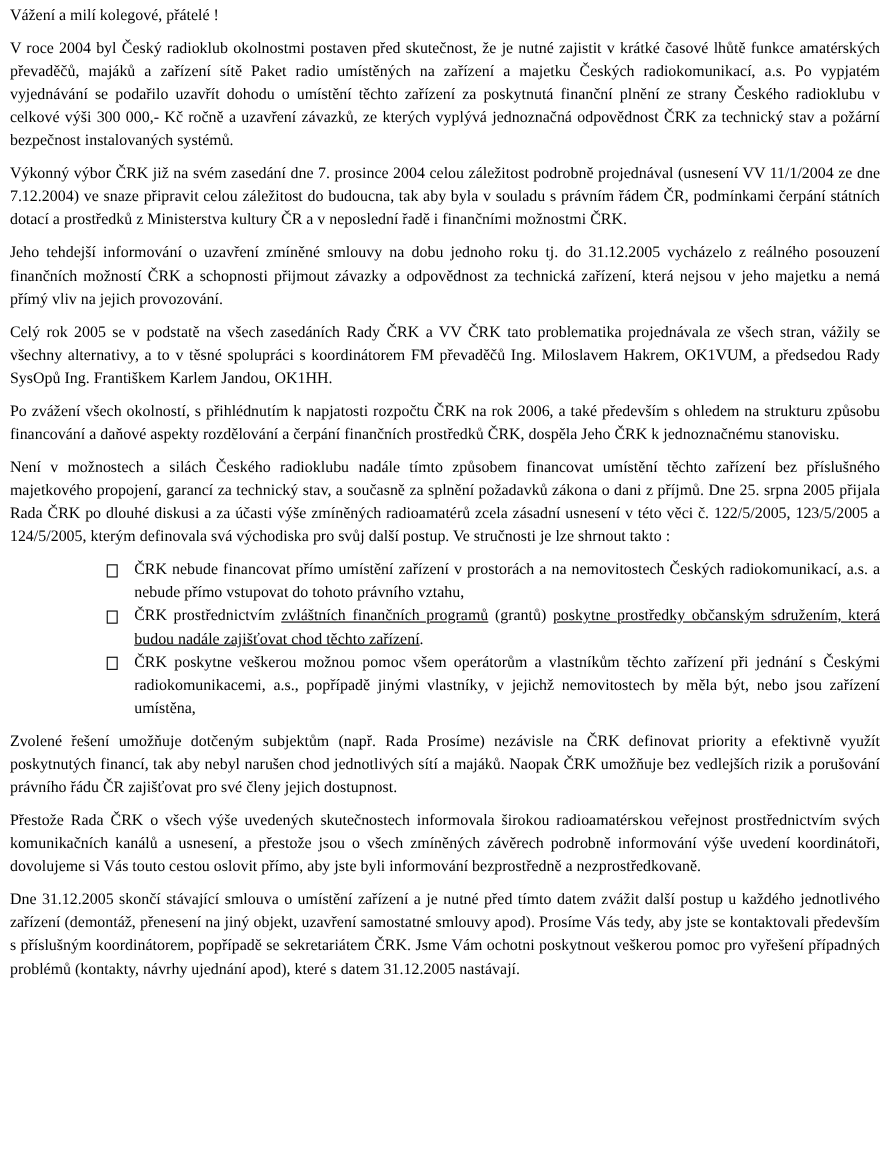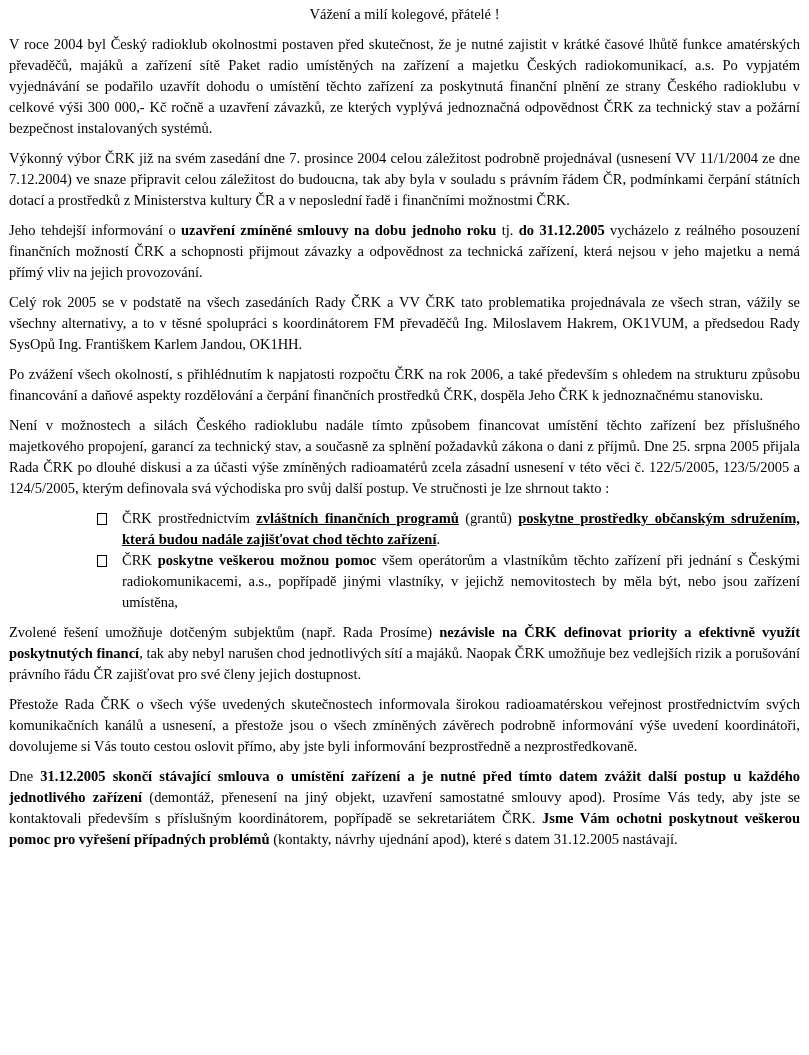--- a/index.html
+++ b/index.html
@@ -17,57 +17,58 @@
     line-height: 21px;
   }
   .doc {
     padding: 4px 9px 0 9px;
   }
   .block {
     margin: 0 0 9px 0;
     text-align: justify;
   }
   .salutation {
-    text-align: center;
+    text-align: left;
   }
   .bullets {
     margin: 0 0 9px 0;
     padding: 0;
     list-style: none;
   }
   .bullets li {
     position: relative;
     padding-left: 113px;
     text-align: justify;
   }
   .bullet-box {
     position: absolute;
     left: 88px;
     top: 5px;
     width: 8px;
     height: 10px;
     border: 1px solid #000000;
     display: inline-block;
   }
-  .bold { font-weight: bold; }
+  .bold { font-weight: normal; }
   .underline { text-decoration: underline; }
 </style>
 </head>
 <body>
 
 <div class="doc">
   <p class="block salutation">Vážení a milí kolegové, přátelé !</p>
   <div>
       <p class="block"><span>V roce 2004 byl Český radioklub okolnostmi postaven před skutečnost, že je nutné zajistit v krátké časové lhůtě funkce amatérských převaděčů, majáků a zařízení sítě Paket radio umístěných na zařízení a majetku Českých radiokomunikací, a.s. Po vypjatém vyjednávání se podařilo uzavřít dohodu o umístění těchto zařízení za poskytnutá finanční plnění ze strany Českého radioklubu v celkové výši 300 000,- Kč ročně a uzavření závazků, ze kterých vyplývá jednoznačná odpovědnost ČRK za technický stav a požární bezpečnost instalovaných systémů.</span></p>
       <p class="block"><span>Výkonný výbor ČRK již na svém zasedání dne 7. prosince 2004 celou záležitost podrobně projednával (usnesení VV 11/1/2004 ze dne 7.12.2004) ve snaze připravit celou záležitost do budoucna, tak aby byla v souladu s právním řádem ČR, podmínkami čerpání státních dotací a prostředků z Ministerstva kultury ČR a v neposlední řadě i finančními možnostmi ČRK.</span></p>
       <p class="block"><span>Jeho tehdejší informování o </span><span class="bold">uzavření zmíněné smlouvy na dobu jednoho roku</span><span> tj. </span><span class="bold">do 31.12.2005</span><span> vycházelo z reálného posouzení finančních možností ČRK a schopnosti přijmout závazky a odpovědnost za technická zařízení, která nejsou v jeho majetku a nemá přímý vliv na jejich provozování.</span></p>
       <p class="block"><span>Celý rok 2005 se v podstatě na všech zasedáních Rady ČRK a VV ČRK tato problematika projednávala ze všech stran, vážily se všechny alternativy, a to v těsné spolupráci s koordinátorem FM převaděčů Ing. Miloslavem Hakrem, OK1VUM, a předsedou Rady SysOpů Ing. Františkem Karlem Jandou, OK1HH.</span></p>
       <p class="block"><span>Po zvážení všech okolností, s přihlédnutím k napjatosti rozpočtu ČRK na rok 2006, a také především s ohledem na strukturu způsobu financování a daňové aspekty rozdělování a čerpání finančních prostředků ČRK, dospěla Jeho ČRK k jednoznačnému stanovisku.</span></p>
       <p class="block"><span>Není v možnostech a silách Českého radioklubu nadále tímto způsobem financovat umístění těchto zařízení bez příslušného majetkového propojení, garancí za technický stav, a současně za splnění požadavků zákona o dani z příjmů. Dne 25. srpna 2005 přijala Rada ČRK po dlouhé diskusi a za účasti výše zmíněných radioamatérů zcela zásadní usnesení v této věci č. 122/5/2005, 123/5/2005 a 124/5/2005, kterým definovala svá východiska pro svůj další postup. Ve stručnosti je lze shrnout takto :</span></p>
       <ul class="bullets">
+        <li><span class="bullet-box"></span><span>ČRK </span><span class="bold">nebude financovat přímo</span><span> umístění zařízení v prostorách a na nemovitostech Českých radiokomunikací, a.s. a </span><span class="bold">nebude přímo vstupovat do tohoto právního vztahu</span><span>,</span></li>
         <li><span class="bullet-box"></span><span>ČRK prostřednictvím </span><span class="bold underline">zvláštních finančních programů</span><span> (grantů) </span><span class="bold underline">poskytne prostředky občanským sdružením, která budou nadále zajišťovat chod těchto zařízení</span><span>.</span></li>
         <li><span class="bullet-box"></span><span>ČRK </span><span class="bold">poskytne veškerou možnou pomoc</span><span> všem operátorům a vlastníkům těchto zařízení při jednání s Českými radiokomunikacemi, a.s., popřípadě jinými vlastníky, v jejichž nemovitostech by měla být, nebo jsou zařízení umístěna,</span></li>
       </ul>
       <p class="block"><span>Zvolené řešení umožňuje dotčeným subjektům (např. Rada Prosíme) </span><span class="bold">nezávisle na ČRK definovat priority a efektivně využít poskytnutých financí</span><span>, tak aby nebyl narušen chod jednotlivých sítí a majáků. Naopak ČRK umožňuje bez vedlejších rizik a porušování právního řádu ČR zajišťovat pro své členy jejich dostupnost.</span></p>
       <p class="block"><span>Přestože Rada ČRK o všech výše uvedených skutečnostech informovala širokou radioamatérskou veřejnost prostřednictvím svých komunikačních kanálů a usnesení, a přestože jsou o všech zmíněných závěrech podrobně informování výše uvedení koordinátoři, dovolujeme si Vás touto cestou oslovit přímo, aby jste byli informování bezprostředně a nezprostředkovaně.</span></p>
       <p class="block"><span>Dne </span><span class="bold">31.12.2005 skončí stávající smlouva o umístění zařízení a je nutné před tímto datem zvážit další postup u každého jednotlivého zařízení</span><span> (demontáž, přenesení na jiný objekt, uzavření samostatné smlouvy apod). Prosíme Vás tedy, aby jste se kontaktovali především s příslušným koordinátorem, popřípadě se sekretariátem ČRK. </span><span class="bold">Jsme Vám ochotni poskytnout veškerou pomoc pro vyřešení případných problémů</span><span> (kontakty, návrhy ujednání apod), které s datem 31.12.2005 nastávají.</span></p>
     </div>
 </div>
 
 </body></html>

